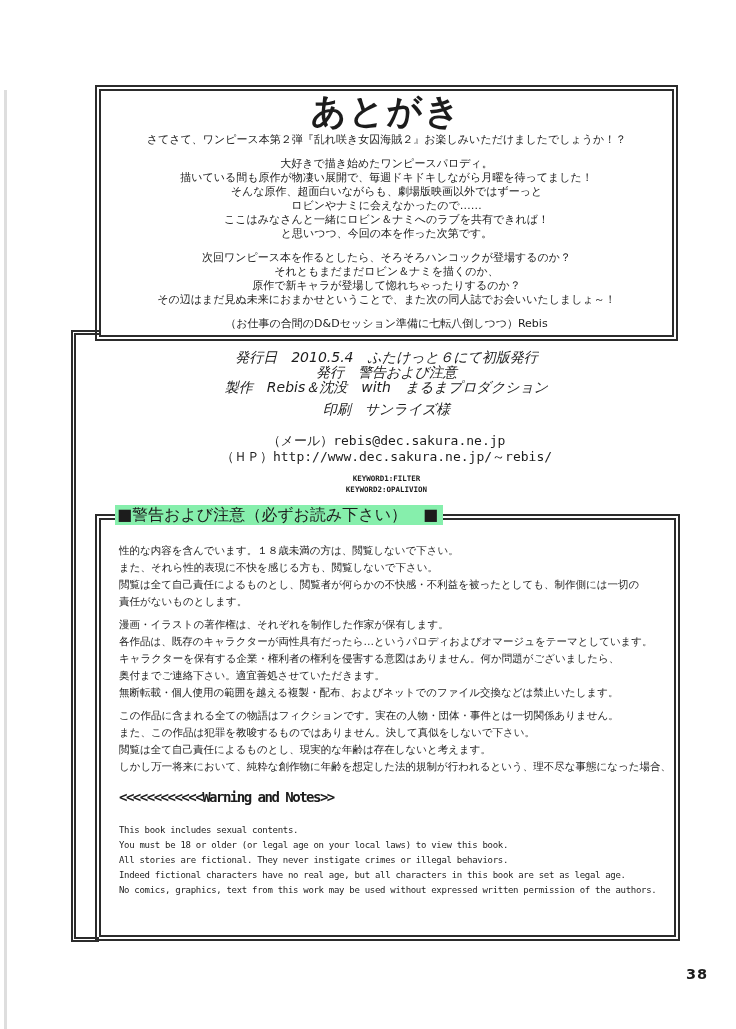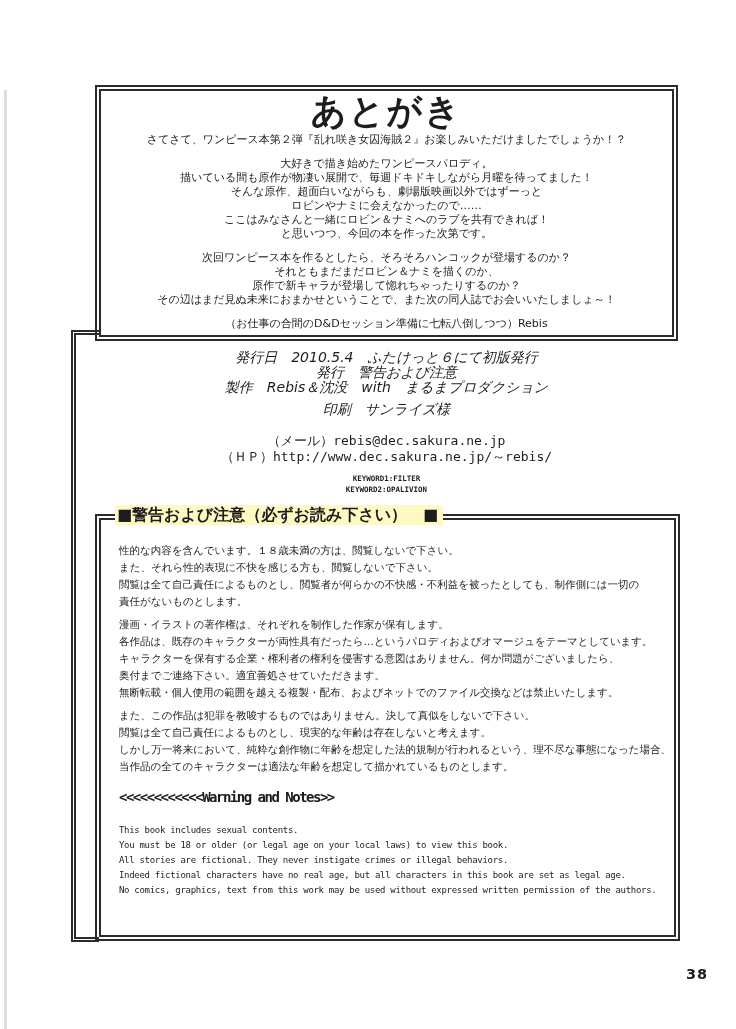--- a/index.html
+++ b/index.html
@@ -48,23 +48,23 @@
     border-bottom:5px double #2b2b2b;
     box-sizing:border-box;
   }
   
   .warning-box{
     position:absolute;left:95px;top:514px;width:585px;height:427px;
     border:6px double #2b2b2b;box-sizing:border-box;
   }
   .warning-header{
     position:absolute;top:-15px;left:14px;
-    background:#fef9c3;
+    background:#86efac;
     padding:0 5px 0 2px;
-    font-size:16px;font-weight:bold;line-height:20px;
+    font-size:16px;font-weight:normal;line-height:20px;
     white-space:nowrap;
   }
   .warning-body{padding:22px 0 0 18px;text-align:left;}
   .wj-line{height:17px;font-size:10.5px;line-height:17px;white-space:nowrap;}
   .wj-line:empty{height:6px;}
   .warning-en-title{
     font-family:"DejaVu Sans Mono","Liberation Mono",monospace;
     font-size:14px;font-weight:bold;letter-spacing:-1.5px;
     margin:14px 0 18px 0;white-space:nowrap;
   }
@@ -135,24 +135,24 @@
     <div class="wj-line">また、それら性的表現に不快を感じる方も、閲覧しないで下さい。</div>
     <div class="wj-line">閲覧は全て自己責任によるものとし、閲覧者が何らかの不快感・不利益を被ったとしても、制作側には一切の</div>
     <div class="wj-line">責任がないものとします。</div>
     <div class="wj-line"></div>
     <div class="wj-line">漫画・イラストの著作権は、それぞれを制作した作家が保有します。</div>
     <div class="wj-line">各作品は、既存のキャラクターが両性具有だったら…というパロディおよびオマージュをテーマとしています。</div>
     <div class="wj-line">キャラクターを保有する企業・権利者の権利を侵害する意図はありません。何か問題がございましたら、</div>
     <div class="wj-line">奥付までご連絡下さい。適宜善処させていただきます。</div>
     <div class="wj-line">無断転載・個人使用の範囲を越える複製・配布、およびネットでのファイル交換などは禁止いたします。</div>
     <div class="wj-line"></div>
+    <div class="wj-line">この作品に含まれる全ての物語はフィクションです。実在の人物・団体・事件とは一切関係ありません。</div>
     <div class="wj-line">また、この作品は犯罪を教唆するものではありません。決して真似をしないで下さい。</div>
     <div class="wj-line">閲覧は全て自己責任によるものとし、現実的な年齢は存在しないと考えます。</div>
     <div class="wj-line">しかし万一将来において、純粋な創作物に年齢を想定した法的規制が行われるという、理不尽な事態になった場合、</div>
-    <div class="wj-line">当作品の全てのキャラクターは適法な年齢を想定して描かれているものとします。</div>
     <div class="warning-en-title">&lt;&lt;&lt;&lt;&lt;&lt;&lt;&lt;&lt;&lt;&lt;&lt;Warning and Notes&gt;&gt;</div>
     <div class="we-line">This book includes sexual contents.</div>
     <div class="we-line">You must be 18 or older (or legal age on your local laws) to view this book.</div>
     <div class="we-line">All stories are fictional. They never instigate crimes or illegal behaviors.</div>
     <div class="we-line">Indeed fictional characters have no real age, but all characters in this book are set as legal age.</div>
     <div class="we-line">No comics, graphics, text from this work may be used without expressed written permission of the authors.</div>
   </div>
 </div>
 
 <div class="page-number">38</div>

